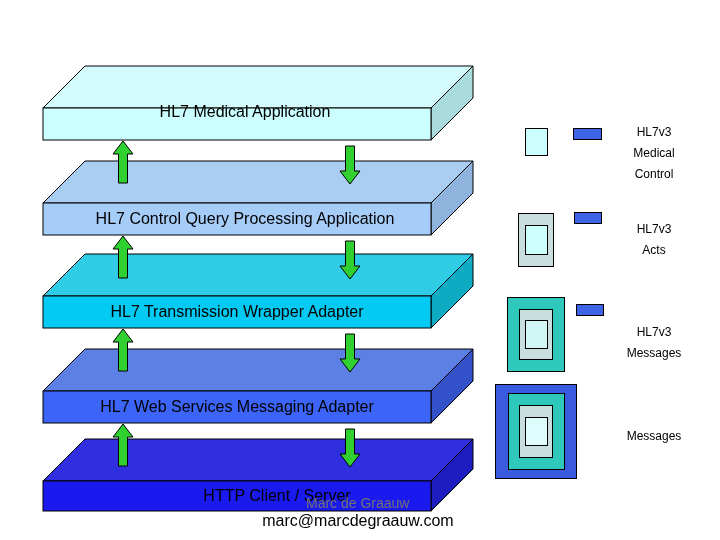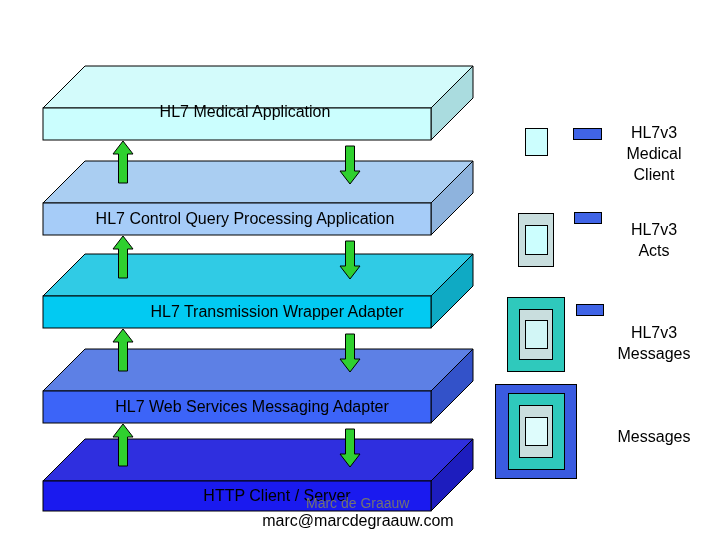--- a/index.html
+++ b/index.html
@@ -10,21 +10,21 @@
   .slab-label{
     position:absolute;left:43px;width:388px;height:32px;line-height:32px;
     text-align:center;font-size:16px;color:#000000;white-space:nowrap;
   }
   .box{position:absolute;border:1px solid #000000;box-sizing:border-box;
        display:flex;align-items:center;justify-content:center;}
   .box-inner{border:1px solid #000000;box-sizing:border-box;
        display:flex;align-items:center;justify-content:center;}
   .chip{position:absolute;border:1px solid #000000;box-sizing:border-box;}
   .legend-label{position:absolute;left:596px;width:116px;text-align:center;
-       font-size:16px;line-height:21px;color:#000000;}
+       font-size:12px;line-height:21px;color:#000000;}
   .credit-name{position:absolute;left:306px;top:495px;font-size:14px;color:#737373;white-space:nowrap;}
   .credit-email{position:absolute;left:258px;top:512px;width:200px;text-align:center;
        font-size:16px;color:#000000;white-space:nowrap;}
 </style>
 </head>
 <body>
 
 <div id="slide">
 
   <svg id="bg-svg" width="720" height="540" viewBox="0 0 720 540">
@@ -80,30 +80,30 @@
     <g>
       <polygon points="123,424 133,437 127.5,437 127.5,466 118.5,466 118.5,437 113,437" fill="#2FD02F"></polygon>
     </g>
     <g>
       <polygon points="345.5,429 354.5,429 354.5,454 360,454 350,467 340,454 345.5,454" fill="#2FD02F"></polygon>
     </g>
   </svg>
 
   <div class="slab-label" style="top:96px;margin-left:8px;">HL7 Medical Application</div>
   <div class="slab-label" style="top:203px;margin-left:8px;">HL7 Control Query Processing Application</div>
-  <div class="slab-label" style="top:296px;padding-left:40px;">HL7 Transmission Wrapper Adapter</div>
-  <div class="slab-label" style="top:391px;padding-left:15px;">HL7 Web Services Messaging Adapter</div>
+  <div class="slab-label" style="top:296px;">HL7 Transmission Wrapper Adapter</div>
+  <div class="slab-label" style="top:391px;">HL7 Web Services Messaging Adapter</div>
   <div class="slab-label" style="top:481px;height:30px;line-height:30px;margin-left:40px;">HTTP Client / Server</div>
 
   <div class="box" style="left: 525px; top: 128px; width: 23px; height: 28px; background-color: rgb(204, 254, 254);"></div>
   <div class="chip" style="left: 573px; top: 128px; width: 29px; height: 12px; background-color: rgb(64, 100, 230);"></div>
   <div class="legend-label" style="top:122px;">
     <div>HL7v3</div>
     <div>Medical</div>
-    <div>Client</div>
+    <div>Control</div>
   </div>
 
   <div class="box" style="left: 518px; top: 213px; width: 36px; height: 54px; background-color: rgb(201, 222, 222);">
     <div class="box-inner" style="width: 23px; height: 30px; background-color: rgb(204, 254, 254);"></div>
   </div>
   <div class="chip" style="left: 574px; top: 212px; width: 28px; height: 12px; background-color: rgb(64, 100, 230);"></div>
   <div class="legend-label" style="top:219px;">
     <div>HL7v3</div>
     <div>Acts</div>
   </div>

